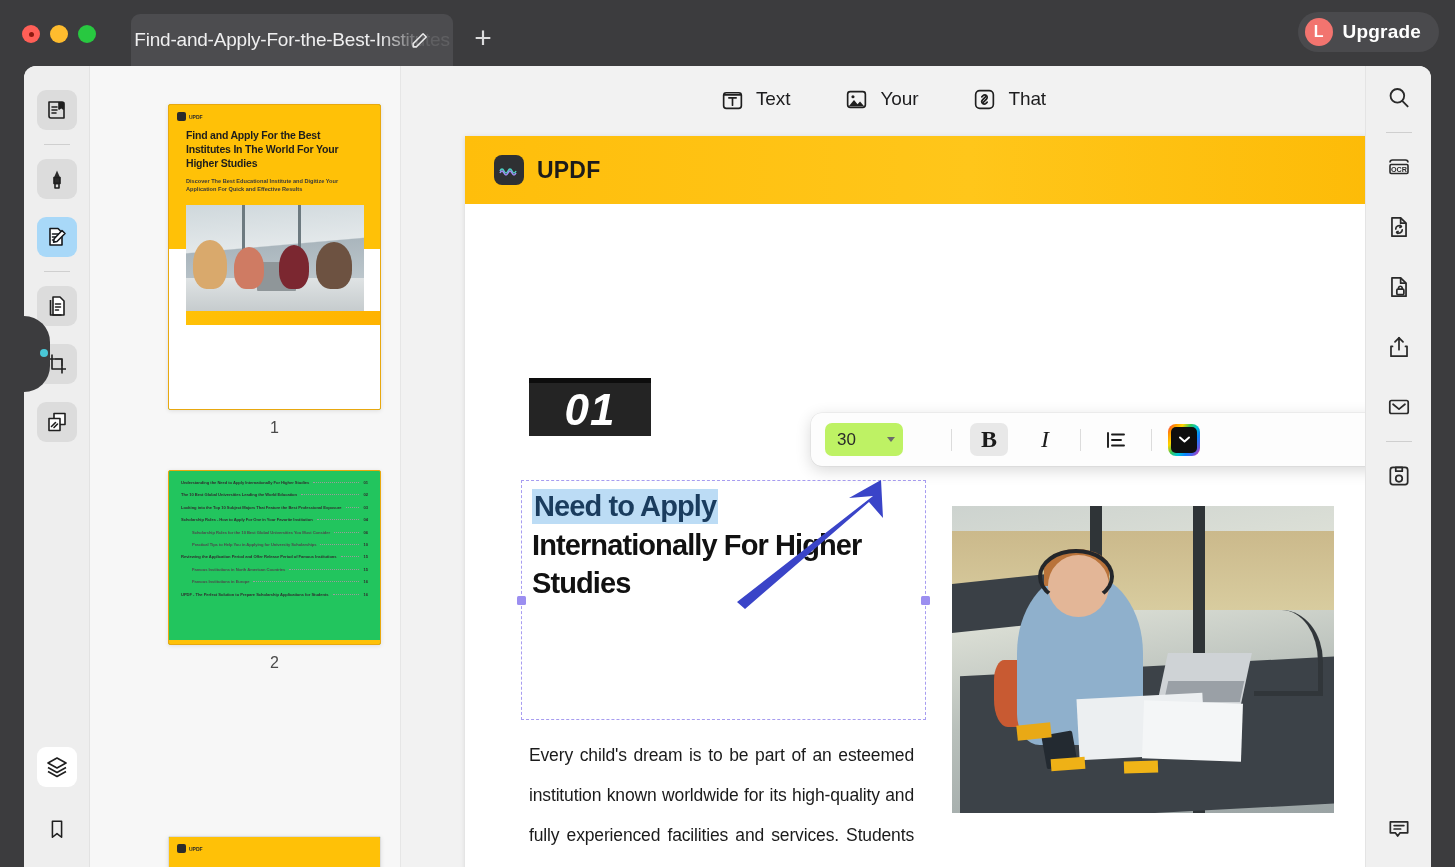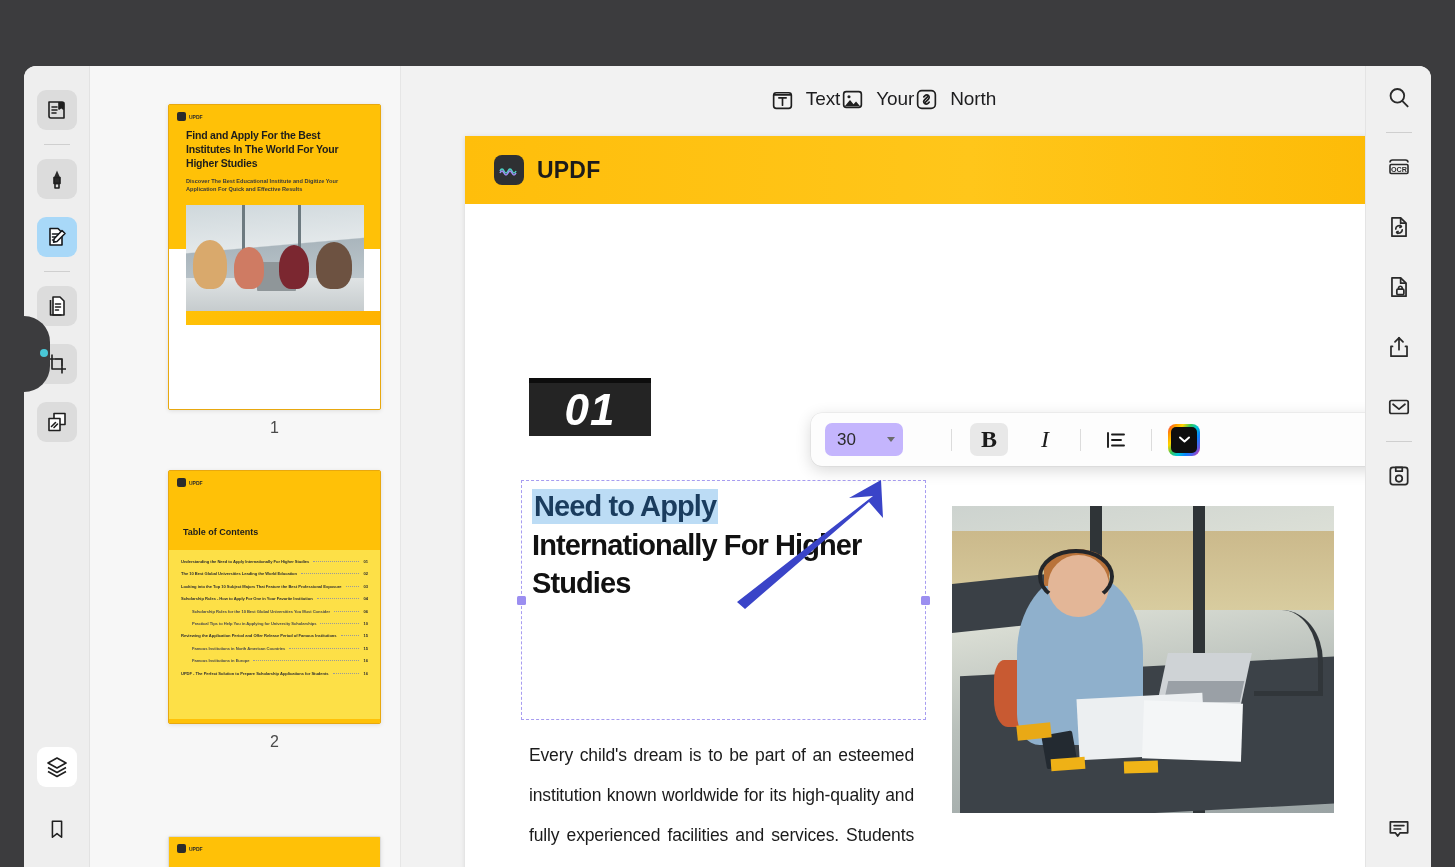--- a/index.html
+++ b/index.html
@@ -76,21 +76,21 @@
   .rbtn.white { background: #ffffff; }
   .rsep { width: 26px; height: 1px; background: #cfcfcf; margin: 14px auto; }
 
   
   .thumbs {
     position: absolute; left: 66px; top: 0; width: 311px; height: 801px;
     background: #f7f7f7; border-right: 1px solid #e6e6e6; overflow: hidden;
   }
   .thumb-wrap { position: absolute; left: 78px; width: 213px; }
   .thumb {
-    width: 213px; background: #fde047; border: 1px solid #dcdcdc; border-radius: 2px;
+    width: 213px; background: #22c55e; border: 1px solid #dcdcdc; border-radius: 2px;
     box-shadow: 0 1px 4px rgba(0,0,0,0.10); overflow: hidden; position: relative;
   }
   .thumb.sel { border: 1.5px solid #e8a80f; }
   .thumb-num { text-align: center; font-size: 16px; color: #4a4a4a; margin-top: 9px; }
 
   .t-head { background: #ffc107; position: relative; }
   .t-logo { position: absolute; left: 8px; top: 7px; display: flex; align-items: center; gap: 3px; }
   .t-logo .sq { width: 9px; height: 9px; background: #2b2b2b; border-radius: 2px; }
   .t-logo .tx { font-size: 5px; font-weight: 700; color: #2b2b2b; }
   .t-h1 { font-size: 10.5px; font-weight: 700; color: #1d1d1d; line-height: 1.33; letter-spacing: -0.2px; }
@@ -130,21 +130,21 @@
   }
   .toc-row .pg { font-size: 4.1px; font-weight: 700; color: #2f2f2f; }
 
   
   .canvas {
     position: absolute; left: 377px; top: 0; right: 66px; height: 801px;
     background: #f2f2f2; overflow: hidden;
   }
   .edit-toolbar {
     position: absolute; left: 0; right: 0; top: 0; height: 66px;
-    display: flex; align-items: center; justify-content: center; 
+    display: flex; align-items: center; justify-content: center; gap: 54px;
     background: #f2f2f2;
   }
   .et-item { display: flex; align-items: center; gap: 11px; }
   .et-label { font-size: 19px; color: #1d1d1f; letter-spacing: -0.1px; }
 
   .page {
     position: absolute; left: 64px; top: 70px; width: 917px; height: 740px;
     background: #fff; box-shadow: 0 1px 5px rgba(0,0,0,0.12);
   }
   .page-band {
@@ -208,21 +208,21 @@
   .ph-lamp { position: absolute; right: 3%; top: 34%; width: 18%; height: 28%; border-right: 5px solid #31363a; border-bottom: 5px solid #31363a; border-radius: 0 60% 0 0; }
 
   
   .fmt {
     position: absolute; left: 410px; top: 347px; width: 581px; height: 53px;
     background: #fdfdfd; border-radius: 11px;
     box-shadow: 0 4px 16px rgba(0,0,0,0.16), 0 0 0 0.5px rgba(0,0,0,0.07);
     display: flex; align-items: center; padding: 0 14px; gap: 0; z-index: 40;
   }
   .fmt-field {
-    height: 33px; background: #c4b5fd; border-radius: 7px;
+    height: 33px; background: #bef264; border-radius: 7px;
     display: flex; align-items: center; padding: 0 8px 0 12px; gap: 6px;
   }
   .fmt-field .val { font-size: 17px; color: #2a2a2a; white-space: nowrap; overflow: hidden; }
   .caret { width: 0; height: 0; border-left: 4.5px solid transparent; border-right: 4.5px solid transparent; border-top: 5px solid #6b6b6b; }
   .vsep { width: 1px; height: 22px; background: #dcdcdc; }
   .fbtn { width: 38px; height: 33px; border-radius: 7px; display: flex; align-items: center; justify-content: center; }
   .fbtn.on { background: #e8e8e8; }
   .fbtn .b { font-family: "Liberation Serif", serif; font-size: 24px; font-weight: 700; color: #1b1b1b; }
   .fbtn .i { font-family: "Liberation Serif", serif; font-size: 24px; font-style: italic; color: #1b1b1b; }
   .swatch {
@@ -242,20 +242,43 @@
   }
   .nub-dot { position: absolute; left: 16px; top: 33px; width: 8px; height: 8px; border-radius: 50%; background: #49c7d6; }
 
   .arrow-annot { position: absolute; left: 330px; top: 408px; width: 190px; height: 135px; z-index: 30; }
 </style>
 </head>
 <body>
 
 <div id="app">
 
+  <div class="titlebar">
+    <div class="traffic">
+      <span class="tl red"></span>
+      <span class="tl yellow"></span>
+      <span class="tl green"></span>
+    </div>
+
+    <div class="tab">
+      <span class="tab-title">Find-and-Apply-For-the-Best-Institutes</span>
+      <span class="tab-edit">
+        <svg width="19" height="19" viewBox="0 0 24 24" fill="none" stroke="#e6e6e7" stroke-width="2" stroke-linecap="round" stroke-linejoin="round">
+          <path d="M16.5 3.5l4 4L8 20H4v-4z"></path>
+        </svg>
+      </span>
+    </div>
+
+    <div class="newtab">+</div>
+
+    <div class="upgrade">
+      <span class="avatar">L</span>
+      <span class="ulabel">Upgrade</span>
+    </div>
+  </div>
 
   <div class="window">
 
     <div class="rail-left">
       <div style="height:24px"></div>
       <div class="rbtn shaded">
         <svg width="24" height="24" viewBox="0 0 24 24" fill="none" stroke="#1f1f1f" stroke-width="1.6" stroke-linejoin="round">
           <path d="M4 4h13a2 2 0 012 2v14H6a2 2 0 01-2-2z"></path>
           <path d="M14 4v7l2.2-1.6L18.4 11V4" fill="#1f1f1f"></path>
           <path d="M7 9h5M7 12h5M7 15h4" stroke-linecap="round"></path>
@@ -344,27 +367,20 @@
           </div>
           <div style="height:78px;background:#fff;"></div>
           <div class="t-foot" style="position:absolute;left:17px;right:0;top:206px;height:14px;"></div>
           <div style="height:82px;background:#fff;"></div>
         </div>
         <div class="thumb-num">1</div>
       </div>
 
       <div class="thumb-wrap" style="top:404px;">
         <div class="thumb sel">
-          <div class="t-head" style="height:79px;padding:7px 14px 0 14px;position:relative;">
-            <div class="t-logo">
-              <span class="sq"></span>
-              <span class="tx">UPDF</span>
-            </div>
-            <div class="toc-title" style="position:absolute;left:14px;bottom:13px;">Table of Contents</div>
-          </div>
           <div class="toc-list">
             <div class="toc-row">
                 <span class="lbl">Understanding the Need to Apply Internationally For Higher Studies</span>
                 <span class="dots"></span>
                 <span class="pg">01</span>
               </div>
             <div class="toc-row">
                 <span class="lbl">The 10 Best Global Universities Leading the World Education</span>
                 <span class="dots"></span>
                 <span class="pg">02</span>
@@ -446,21 +462,21 @@
             <path d="M4.6 18.5l5-6 3.4 4 2.4-2.6 3.9 4.6z" fill="#1f1f1f"></path>
           </svg>
           <span class="et-label">Your</span>
         </div>
         <div class="et-item">
           <svg width="25" height="25" viewBox="0 0 24 24" fill="none" stroke="#1f1f1f" stroke-width="1.6" stroke-linejoin="round">
             <rect x="3.5" y="3.5" width="17" height="17" rx="4"></rect>
             <path d="M13.2 9.3l-3.1 3.1a2.3 2.3 0 003.3 3.3l1.2-1.2" stroke-linecap="round"></path>
             <path d="M10.8 14.7l3.1-3.1a2.3 2.3 0 00-3.3-3.3L9.4 9.5" stroke-linecap="round"></path>
           </svg>
-          <span class="et-label">North</span>
+          <span class="et-label">That</span>
         </div>
       </div>
 
       <div class="page">
 
         <div class="page-band">
           <span class="updf-mark">
             <svg width="20" height="12" viewBox="0 0 20 12">
               <path d="M1 7 q2-4 4 0 t4 0 t4 0 t4 0" fill="none" stroke="#4dd0c4" stroke-width="1.6"></path>
               <path d="M1 9 q2-4 4 0 t4 0 t4 0 t4 0" fill="none" stroke="#a08df0" stroke-width="1.6"></path>

